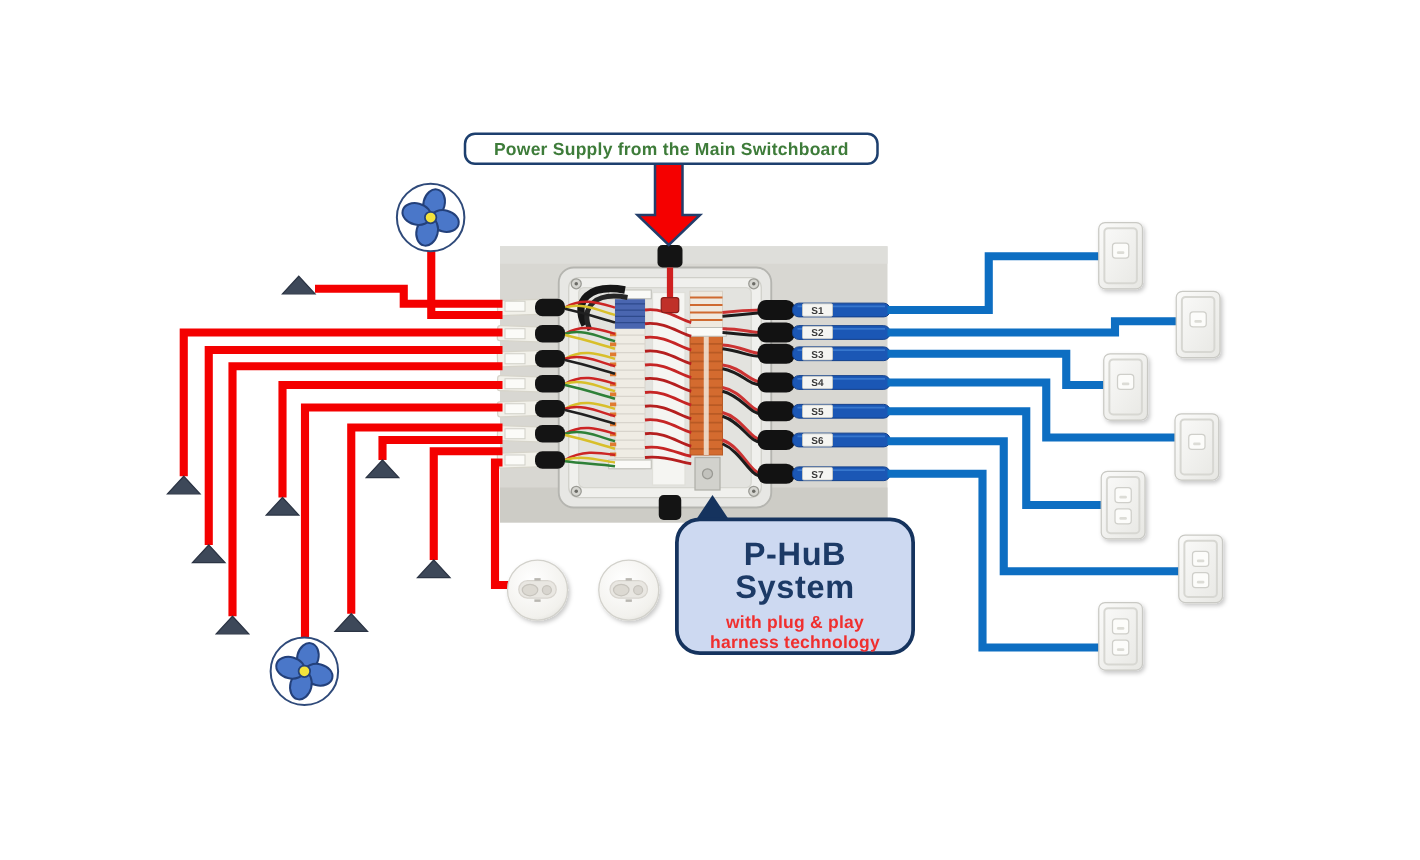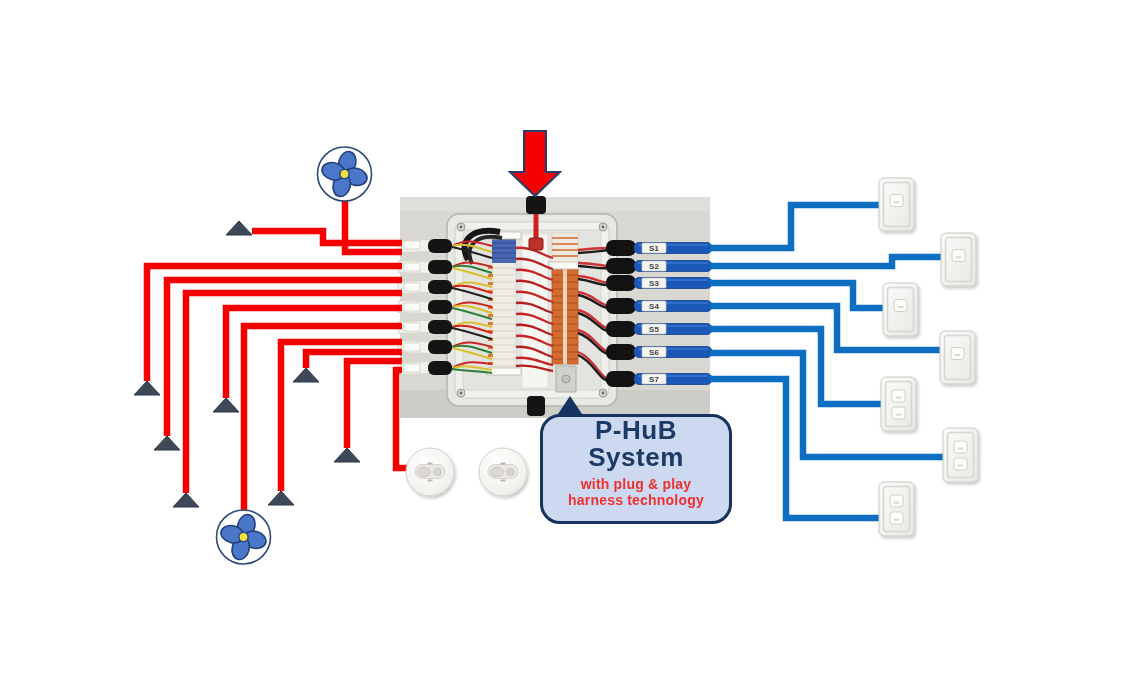--- a/index.html
+++ b/index.html
@@ -6,21 +6,21 @@
   .canvas{position:relative;width:1136px;height:688px;background:#ffffff;overflow:hidden;
           font-family:"Liberation Sans", sans-serif;}
   svg.layer{position:absolute;left:0;top:0;}
   .banner{position:absolute;left:371px;top:106px;width:328px;height:22px;
           background:#ffffff;border:2.5px solid #1d3f6e;border-radius:9px;
           display:flex;align-items:center;justify-content:center;
           box-shadow:0 0 0 1px #ffffff inset;}
   .banner span{color:#3e7c3a;font-size:14px;font-weight:bold;letter-spacing:.2px;white-space:nowrap;}
   .callout{position:absolute;left:540px;top:414px;width:186px;height:104px;
            background:#cdd9f1;border:3px solid #15335e;border-radius:20px;
-           display:flex;flex-direction:column;align-items:center;justify-content:flex-start;
+           display:flex;flex-direction:column;align-items:center;justify-content:flex-end;
            text-align:center;}
   .callout .t{color:#1c3a66;font-size:26px;font-weight:bold;line-height:1.02;letter-spacing:.5px;}
   .callout .s{color:#f02f2f;font-size:14px;font-weight:bold;line-height:1.15;letter-spacing:.2px;}
   .callout .gap{height:6px;}
 </style>
 </head>
 <body>
 
 <div class="canvas">
 
@@ -339,20 +339,23 @@
     <use href="#sw2g" x="881" y="377"></use>
     <use href="#sw2g" x="943" y="428"></use>
     <use href="#sw2g" x="879" y="482"></use>
   </g>
 
   <polygon points="524,131 546,131 546,172 560,172 535,196 510,172 524,172" fill="#f50000" stroke="#233e6b" stroke-width="2"></polygon>
 
   <polygon points="556,417 584,417 570,396" fill="#15335e"></polygon>
 </svg>
 
+<div class="banner">
+  <span>Power Supply from the Main Switchboard</span>
+</div>
 
 <div class="callout">
   <div class="t">P-HuB</div>
   <div class="t">System</div>
   <div class="gap"></div>
   <div class="s">with plug &amp; play</div>
   <div class="s">harness technology</div>
 </div>
 
 </div>

